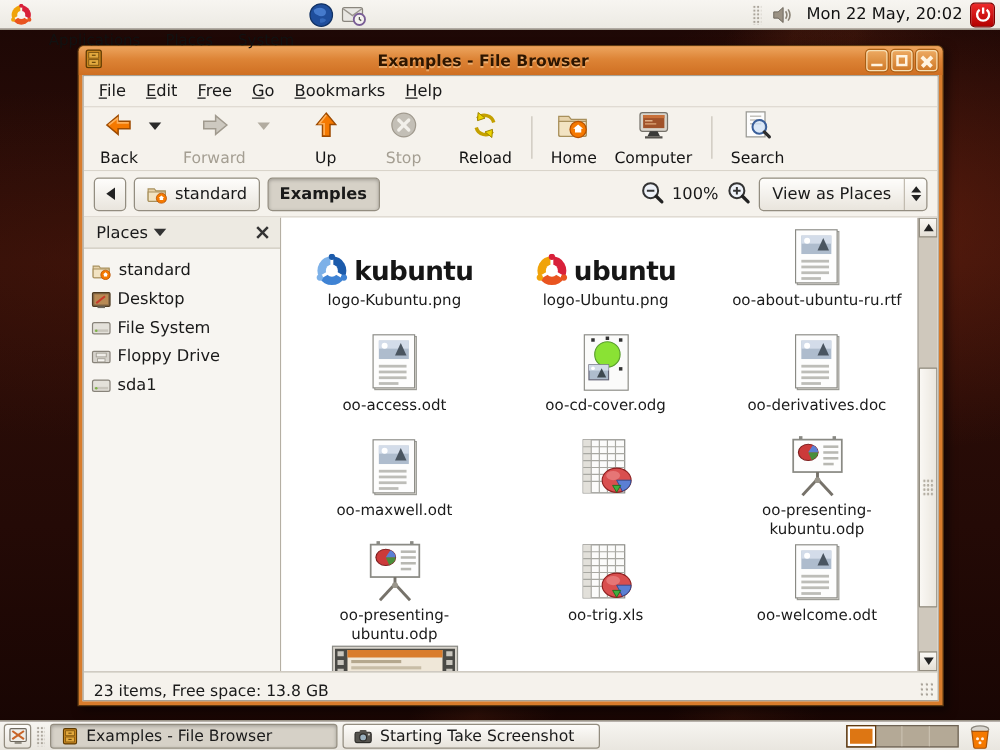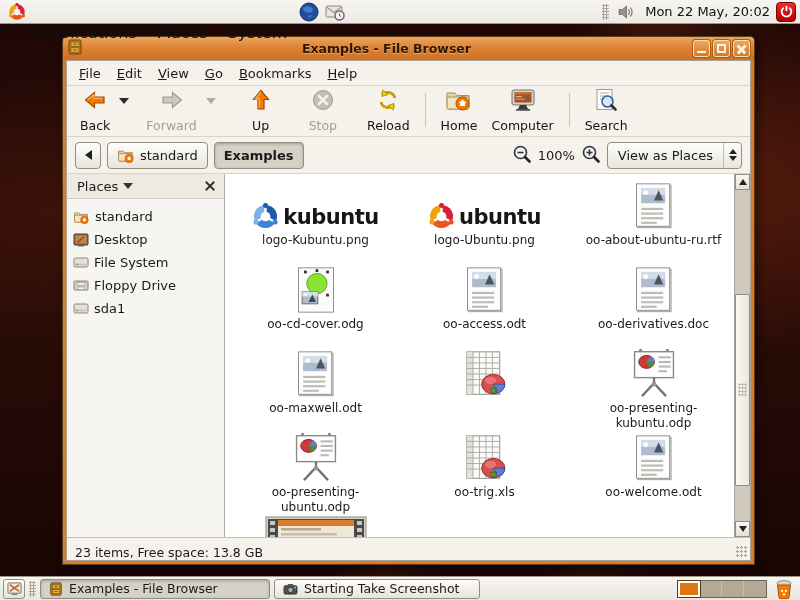--- a/index.html
+++ b/index.html
@@ -15,21 +15,21 @@
   #desktop::before { content:""; position:absolute; inset:0;
       background:
         linear-gradient(115deg, transparent 55%, rgba(200,90,40,.10) 60%, transparent 66%),
         linear-gradient(100deg, transparent 70%, rgba(200,90,40,.08) 76%, transparent 84%);
   }
 
   
   .top-panel { position:absolute; top:0; left:0; right:0; height:24px; background:linear-gradient(#f7f5f1,#eceae3);
       border-bottom:1px solid #9c968a; display:flex; align-items:center; padding:0 4px; z-index:5; }
   .panel-menu { display:flex; align-items:center; gap:2px; }
-  .panel-menu-item { padding:2px 9px; font-size:16px; color:#111; cursor:default;margin-top:41px; }
+  .panel-menu-item { padding:2px 9px; font-size:12px; color:#111; cursor:default;margin-top:41px; }
   .panel-icon { width:20px; height:20px; margin:0 3px; display:flex; align-items:center; justify-content:center; }
   .panel-right { margin-left:auto; display:flex; align-items:center; gap:4px; }
   .clock { font-size:13px; color:#111; padding:0 2px; white-space:nowrap; }
   .grip { width:7px; height:16px;
       background-image:radial-gradient(circle at 1.5px 1.5px, #aaa49a 1px, transparent 1.2px);
       background-size:3px 3px; }
   .logout-btn { width:20px; height:20px; border-radius:4px; background:linear-gradient(#ee2b2b,#b40000);
       border:1px solid #7e0000; display:flex; align-items:center; justify-content:center; }
 
   
@@ -211,21 +211,21 @@
       <span class="tb-btn g-min"></span>
       <span class="tb-btn g-max"></span>
       <span class="tb-btn g-close"></span>
     </div>
 
     <div class="win-body">
 
       <div class="menubar">
         <span class="menubar-item">File</span>
         <span class="menubar-item">Edit</span>
-        <span class="menubar-item">View</span>
+        <span class="menubar-item">Free</span>
         <span class="menubar-item">Go</span>
         <span class="menubar-item">Bookmarks</span>
         <span class="menubar-item">Help</span>
       </div>
 
       <div class="toolbar">
         <div class="tool-btn">
           <span class="ticon">
             <svg width="24" height="24" viewBox="0 0 24 24">
               <path d="M2.5,12 L11.5,4.5 v4.5 h9.5 v6 h-9.5 v4.5 Z" fill="#f57900" stroke="#9c4a00" stroke-width="1.2"></path>
@@ -483,56 +483,56 @@
                       <rect x="8" y="43" width="17" height="2.4"></rect>
                     </g>
                 </svg>
               </span>
               <span class="file-label">oo-about-ubuntu-ru.rtf</span>
             </div>
 
             <div class="file-cell">
               <span class="file-iconslot">
                 <svg width="42" height="48" viewBox="0 0 44 52">
+                  <rect x="4.5" y="3.5" width="36" height="46" fill="#e8e6e0" stroke="#9a9a94"></rect>
+                  <rect x="3" y="2" width="36" height="46" fill="#fdfdfd" stroke="#8a8a84"></rect>
+                  <rect x="8" y="7" width="26" height="16" fill="#aebccd"></rect>
+                  <rect x="8" y="7" width="26" height="7" fill="#d3dce9"></rect>
+                  <circle cx="13" cy="11.5" r="2.6" fill="#fff"></circle>
+                  <path d="M27,9 l5,11 h-10 Z" fill="#4a5560"></path>
+                  <g fill="#bdbdb8">
+                      <rect x="8" y="28" width="24" height="2.4"></rect>
+                      <rect x="8" y="33" width="24" height="2.4"></rect>
+                      <rect x="8" y="38" width="24" height="2.4"></rect>
+                      <rect x="8" y="43" width="17" height="2.4"></rect>
+                    </g>
+                </svg>
+              </span>
+              <span class="file-label">oo-access.odt</span>
+            </div>
+
+            <div class="file-cell">
+              <span class="file-iconslot">
+                <svg width="42" height="48" viewBox="0 0 44 52">
                   <rect x="3" y="2" width="38" height="48" fill="#fbfbfa" stroke="#8a8a84"></rect>
                   <circle cx="23" cy="19" r="11" fill="#8ae234" stroke="#5a9e2f"></circle>
                   <g fill="#333">
                     <rect x="9" y="5" width="3" height="3"></rect>
                       <rect x="33" y="5" width="3" height="3"></rect>
                     <rect x="9" y="30" width="3" height="3"></rect>
                       <rect x="33" y="30" width="3" height="3"></rect>
                     <rect x="21.5" y="3.5" width="3" height="3"></rect>
                   </g>
                   <rect x="7" y="28" width="17" height="13" fill="#aebccd" stroke="#667"></rect>
                   <rect x="7" y="28" width="17" height="5" fill="#d3dce9"></rect>
                   <path d="M18,31 l4,8 h-8 Z" fill="#3e4850"></path>
                   <circle cx="10.5" cy="31" r="1.6" fill="#fff"></circle>
                 </svg>
               </span>
               <span class="file-label">oo-cd-cover.odg</span>
-            </div>
-
-            <div class="file-cell">
-              <span class="file-iconslot">
-                <svg width="42" height="48" viewBox="0 0 44 52">
-                  <rect x="4.5" y="3.5" width="36" height="46" fill="#e8e6e0" stroke="#9a9a94"></rect>
-                  <rect x="3" y="2" width="36" height="46" fill="#fdfdfd" stroke="#8a8a84"></rect>
-                  <rect x="8" y="7" width="26" height="16" fill="#aebccd"></rect>
-                  <rect x="8" y="7" width="26" height="7" fill="#d3dce9"></rect>
-                  <circle cx="13" cy="11.5" r="2.6" fill="#fff"></circle>
-                  <path d="M27,9 l5,11 h-10 Z" fill="#4a5560"></path>
-                  <g fill="#bdbdb8">
-                      <rect x="8" y="28" width="24" height="2.4"></rect>
-                      <rect x="8" y="33" width="24" height="2.4"></rect>
-                      <rect x="8" y="38" width="24" height="2.4"></rect>
-                      <rect x="8" y="43" width="17" height="2.4"></rect>
-                    </g>
-                </svg>
-              </span>
-              <span class="file-label">oo-access.odt</span>
             </div>
 
             <div class="file-cell">
               <span class="file-iconslot">
                 <svg width="42" height="48" viewBox="0 0 44 52">
                   <rect x="4.5" y="3.5" width="36" height="46" fill="#e8e6e0" stroke="#9a9a94"></rect>
                   <rect x="3" y="2" width="36" height="46" fill="#fdfdfd" stroke="#8a8a84"></rect>
                   <rect x="8" y="7" width="26" height="16" fill="#aebccd"></rect>
                   <rect x="8" y="7" width="26" height="7" fill="#d3dce9"></rect>
                   <circle cx="13" cy="11.5" r="2.6" fill="#fff"></circle>

